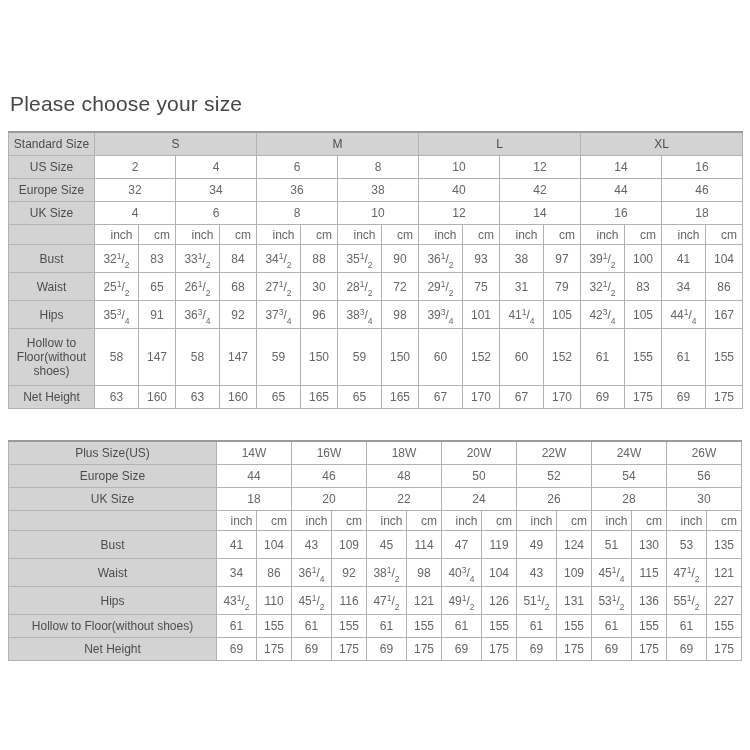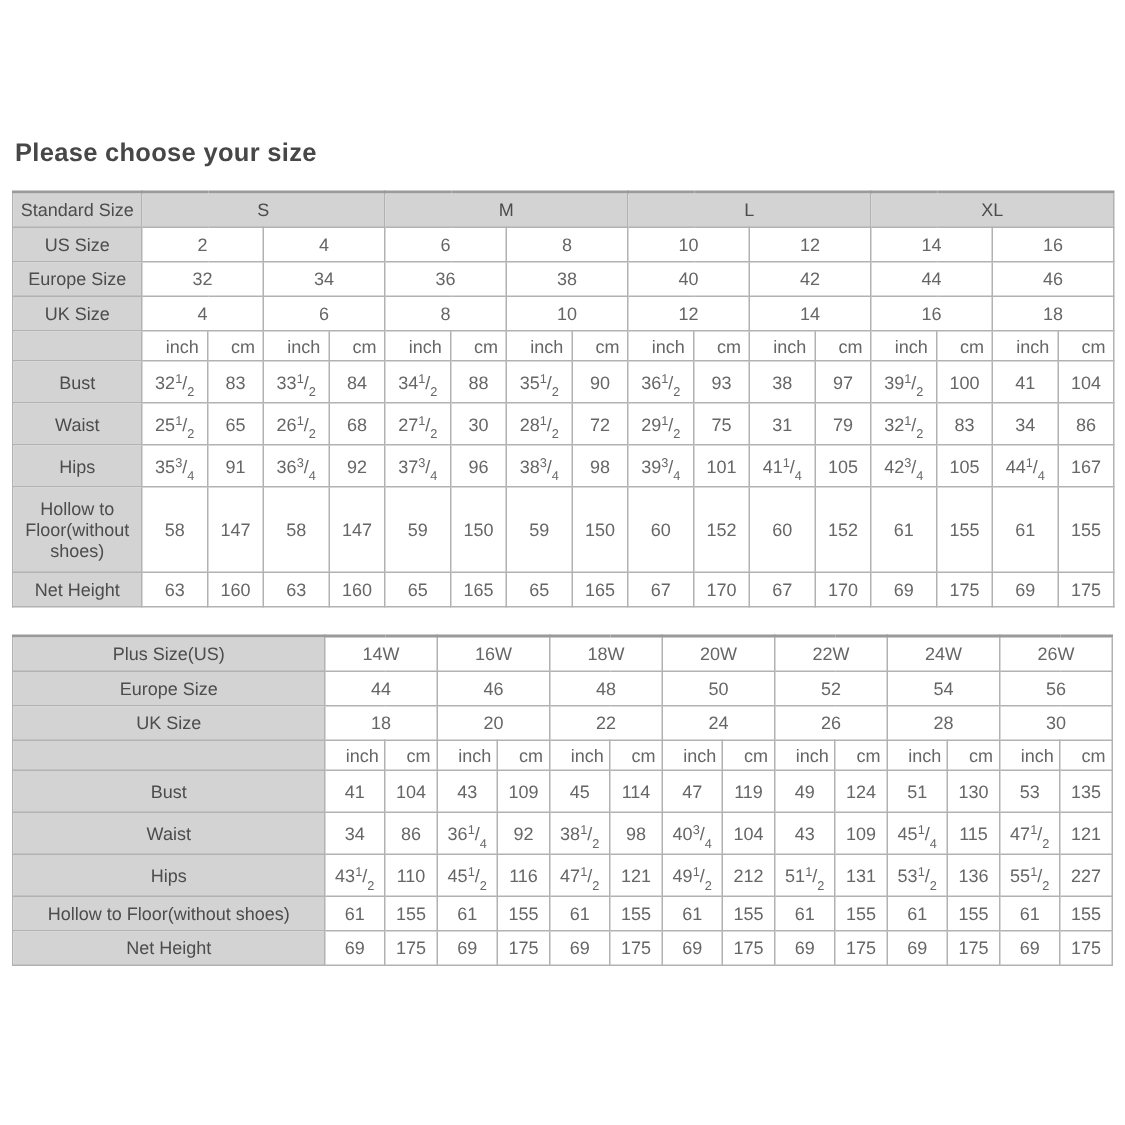--- a/index.html
+++ b/index.html
@@ -9,34 +9,34 @@
     width: 750px;
     height: 750px;
     overflow: hidden;
     font-family: "Liberation Sans", sans-serif;
   }
   .page {
     padding: 92px 8px 0 8px;
     box-sizing: border-box;
   }
   .heading {
-    font-size: 17px;
-    font-weight: 700;
+    font-size: 21px;
+    font-weight: 400;
     color: var(--heading-text, #474747);
     margin: 0 0 15px 2px;
     letter-spacing: 0.2px;
   }
   table.size-table {
     border-collapse: collapse;
     table-layout: fixed;
     width: 734px;
     border: 1px solid var(--table-outline, #9a9a9a);
     border-top-width: 2px;
   }
-  table.t2 { margin-top: 18px; }
+  table.t2 { margin-top: 31px; }
   table.size-table td {
     border: 1px solid var(--cell-border, #b2b2b2);
     text-align: center;
     vertical-align: middle;
     font-size: 12px;
     color: var(--value-text, #666666);
     background: #ffffff;
     padding: 1px 2px;
     line-height: 14px;
     overflow: hidden;
@@ -350,21 +350,21 @@
         </tr>
         <tr class="measure-row">
           <td class="lbl">Hips</td>
           <td>43<sup>1</sup>/<sub>2</sub></td>
           <td>110</td>
           <td>45<sup>1</sup>/<sub>2</sub></td>
           <td>116</td>
           <td>47<sup>1</sup>/<sub>2</sub></td>
           <td>121</td>
           <td>49<sup>1</sup>/<sub>2</sub></td>
-          <td>212</td>
+          <td>126</td>
           <td>51<sup>1</sup>/<sub>2</sub></td>
           <td>131</td>
           <td>53<sup>1</sup>/<sub>2</sub></td>
           <td>136</td>
           <td>55<sup>1</sup>/<sub>2</sub></td>
           <td>227</td>
         </tr>
         <tr class="measure-row hollow-row">
           <td class="lbl">Hollow to Floor(without shoes)</td>
           <td>61</td>

